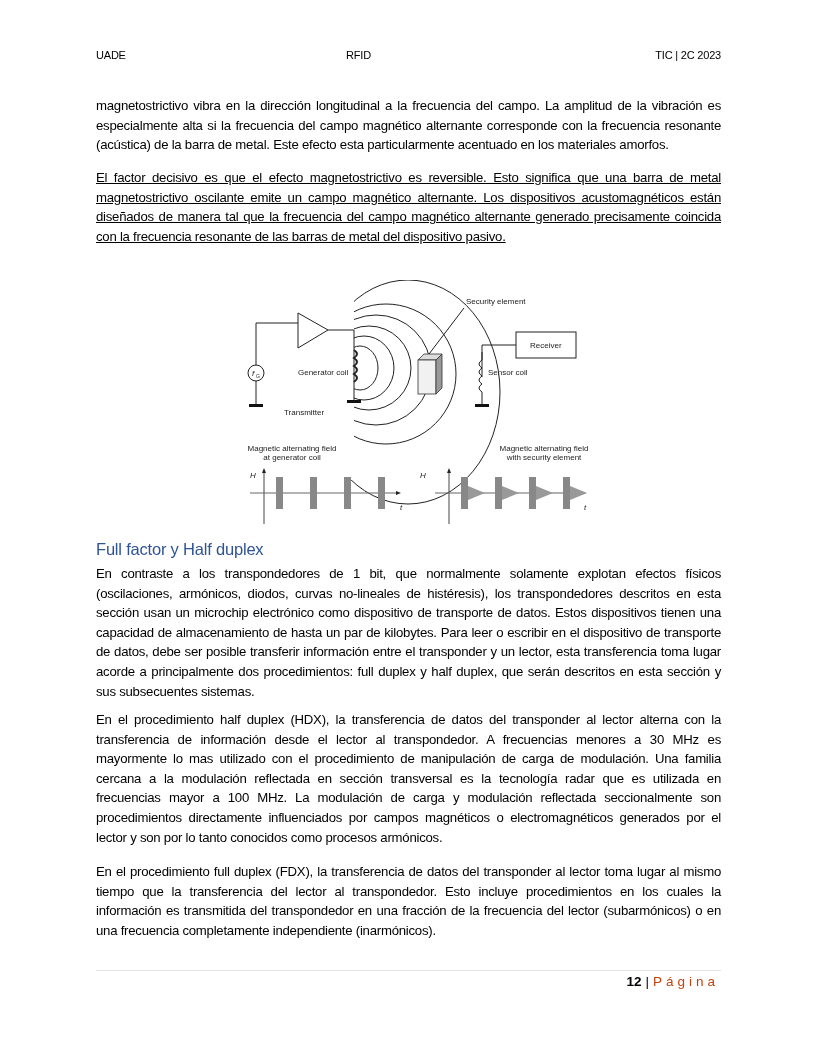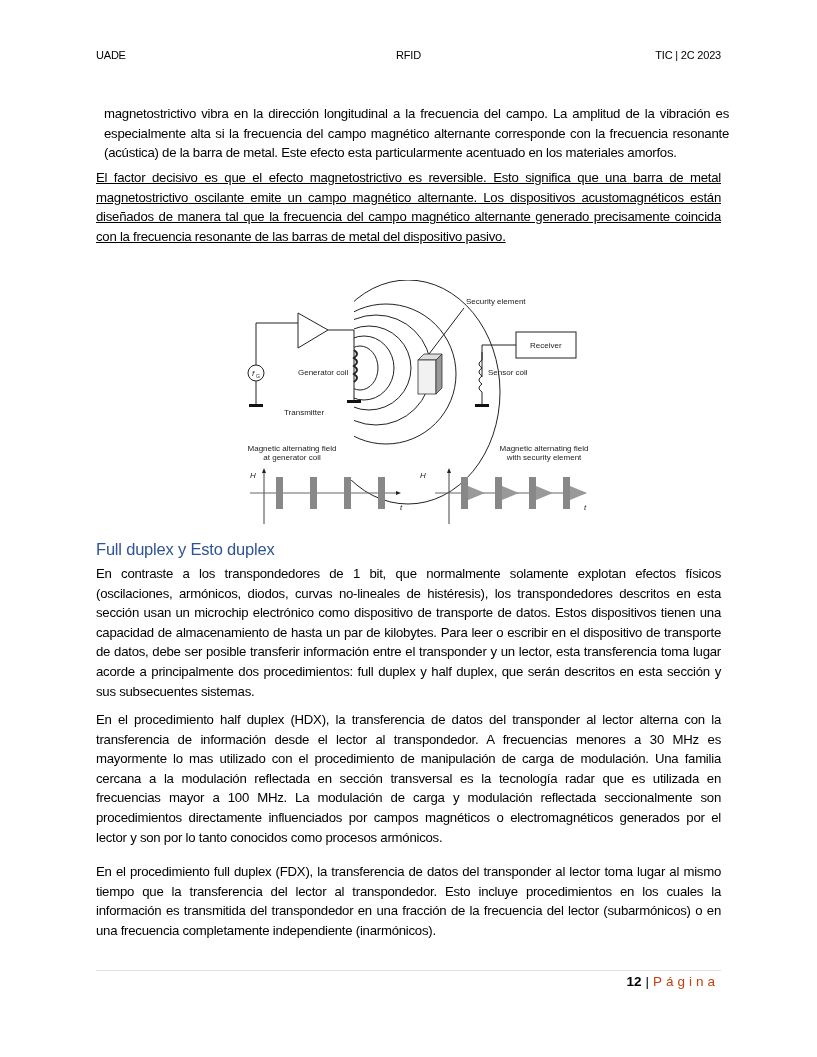--- a/index.html
+++ b/index.html
@@ -1,20 +1,20 @@
 <!DOCTYPE html>
 <html><head>
 <meta charset="utf-8">
 <style>
   html, body { margin:0; padding:0; background:#ffffff; }
   body { width:817px; height:1057px; position:relative; overflow:hidden;
          font-family:"Liberation Sans", sans-serif; color:#000; }
   .hdr { position:absolute; top:49px; font-size:11px; font-family:"Liberation Sans Narrow","Liberation Sans", sans-serif; letter-spacing:-0.2px; }
   .hdr-left { left:96px; }
-  .hdr-center { left:0; width:817px; text-align:center; }
+  .hdr-center { left:0; width:717px; text-align:center; }
   .hdr-right { right:96px; }
   .para { position:absolute; left:96px; width:625px; font-size:13.2px; line-height:19.6px;
           text-align:justify; letter-spacing:-0.25px; font-family:"Liberation Sans", sans-serif; }
   .p1 { top:96px; }
   .p2 { top:168px;text-decoration:underline; }
   .p3 { top:564px; }
   .p4 { top:710px; }
   .p5 { top:862px; }
   .heading { position:absolute; left:96px; top:540px; font-size:16.5px; color:#2f5496;
              font-family:"Liberation Sans", sans-serif; letter-spacing:-0.2px; }
@@ -28,21 +28,21 @@
 </style>
 </head>
 <body>
 
 <div>
   <div class="hdr hdr-left">UADE</div>
   <div class="hdr hdr-center">RFID</div>
   <div class="hdr hdr-right">TIC | 2C 2023</div>
 </div>
 
-<p class="para p1" style="margin:8px">magnetostrictivo vibra en la dirección longitudinal a la frecuencia del campo. La amplitud de la vibración es especialmente alta si la frecuencia del campo magnético alternante corresponde con la frecuencia resonante (acústica) de la barra de metal. Este efecto esta particularmente acentuado en los materiales amorfos.</p>
+<p class="para p1" style="margin:0">magnetostrictivo vibra en la dirección longitudinal a la frecuencia del campo. La amplitud de la vibración es especialmente alta si la frecuencia del campo magnético alternante corresponde con la frecuencia resonante (acústica) de la barra de metal. Este efecto esta particularmente acentuado en los materiales amorfos.</p>
 <p class="para p2" style="margin:0">El factor decisivo es que el efecto magnetostrictivo es reversible. Esto significa que una barra de metal magnetostrictivo oscilante emite un campo magnético alternante. Los dispositivos acustomagnéticos están diseñados de manera tal que la frecuencia del campo magnético alternante generado precisamente coincida con la frecuencia resonante de las barras de metal del dispositivo pasivo.</p>
 
 <div class="figure">
   <svg width="370" height="250" viewBox="0 0 370 250" xmlns="http://www.w3.org/2000/svg">
     <g fill="none" stroke="#222" stroke-width="1">
 
       <ellipse cx="172" cy="112" rx="92" ry="112"></ellipse>
       <ellipse cx="150" cy="94" rx="70" ry="70"></ellipse>
       <ellipse cx="140" cy="90" rx="55" ry="55"></ellipse>
       <ellipse cx="133" cy="88" rx="42" ry="42"></ellipse>
@@ -115,21 +115,21 @@
         <rect x="259" y="197" width="7" height="32" fill="#888"></rect>
         <polygon points="266,206 283,213 266,220" fill="#999"></polygon>
         <rect x="293" y="197" width="7" height="32" fill="#888"></rect>
         <polygon points="300,206 317,213 300,220" fill="#999"></polygon>
         <rect x="327" y="197" width="7" height="32" fill="#888"></rect>
         <polygon points="334,206 351,213 334,220" fill="#999"></polygon>
       </g>
   </svg>
 </div>
 
-<div class="heading">Full duplex y Esto duplex</div>
+<div class="heading">Full factor y Half duplex</div>
 <p class="para p3" style="margin:0">En contraste a los transpondedores de 1 bit, que normalmente solamente explotan efectos físicos (oscilaciones, armónicos, diodos, curvas no-lineales de histéresis), los transpondedores descritos en esta sección usan un microchip electrónico como dispositivo de transporte de datos. Estos dispositivos tienen una capacidad de almacenamiento de hasta un par de kilobytes. Para leer o escribir en el dispositivo de transporte de datos, debe ser posible transferir información entre el transponder y un lector, esta transferencia toma lugar acorde a principalmente dos procedimientos: full duplex y half duplex, que serán descritos en esta sección y sus subsecuentes sistemas.</p>
 <p class="para p4" style="margin:0">En el procedimiento half duplex (HDX), la transferencia de datos del transponder al lector alterna con la transferencia de información desde el lector al transpondedor. A frecuencias menores a 30 MHz es mayormente lo mas utilizado con el procedimiento de manipulación de carga de modulación. Una familia cercana a la modulación reflectada en sección transversal es la tecnología radar que es utilizada en frecuencias mayor a 100 MHz. La modulación de carga y modulación reflectada seccionalmente son procedimientos directamente influenciados por campos magnéticos o electromagnéticos generados por el lector y son por lo tanto conocidos como procesos armónicos.</p>
 <p class="para p5" style="margin:0">En el procedimiento full duplex (FDX), la transferencia de datos del transponder al lector toma lugar al mismo tiempo que la transferencia del lector al transpondedor. Esto incluye procedimientos en los cuales la información es transmitida del transpondedor en una fracción de la frecuencia del lector (subarmónicos) o en una frecuencia completamente independiente (inarmónicos).</p>
 
 <div class="footer-line"></div>
 <div class="footer">
   <span class="num">12</span><span class="sep">|</span><span class="pg">Página</span>
 </div>
 
 </body></html>

